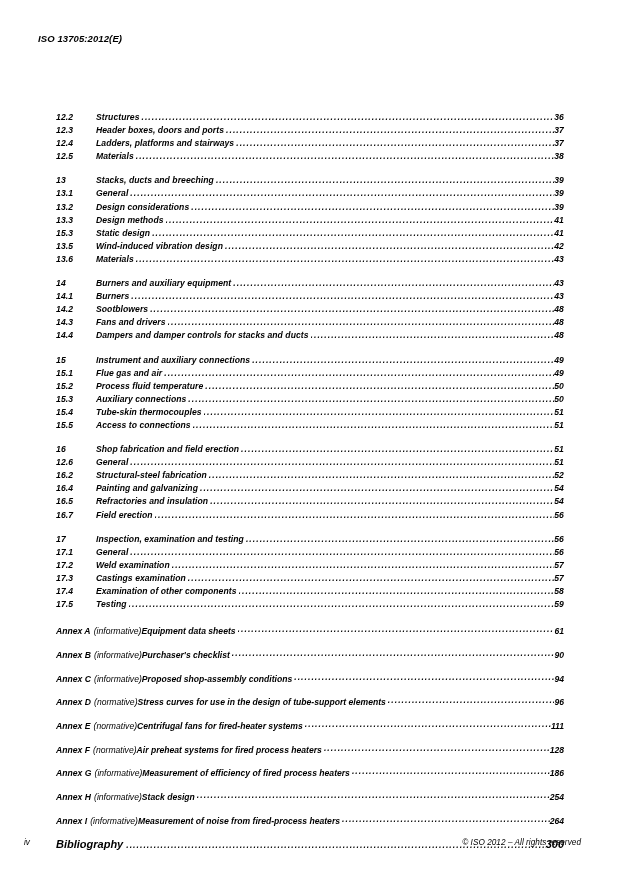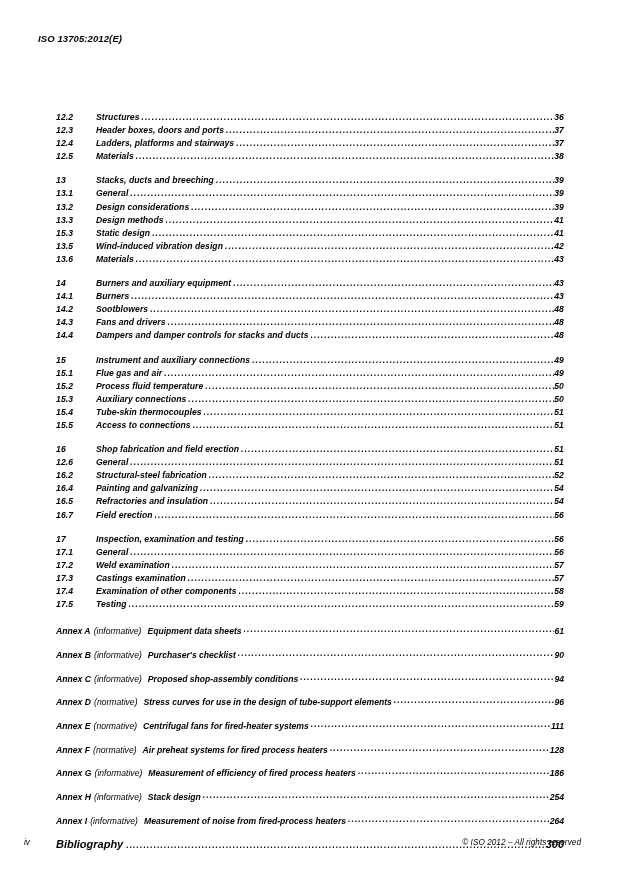--- a/index.html
+++ b/index.html
@@ -119,21 +119,20 @@
     flex: 0 0 auto;
   }
   .annex-row .annex-kind {
     font-weight: normal;
     flex: 0 0 auto;
     padding-left: 3.2px;
   }
   .annex-row .annex-title {
     font-weight: bold;
     flex: 0 0 auto;
-    padding-left: 6px;
     padding-right: 2px;
   }
   .annex-row .page {
     font-weight: bold;
     flex: 0 0 auto;
   }
 
   .biblio-row {
     display: flex;
     align-items: baseline;

